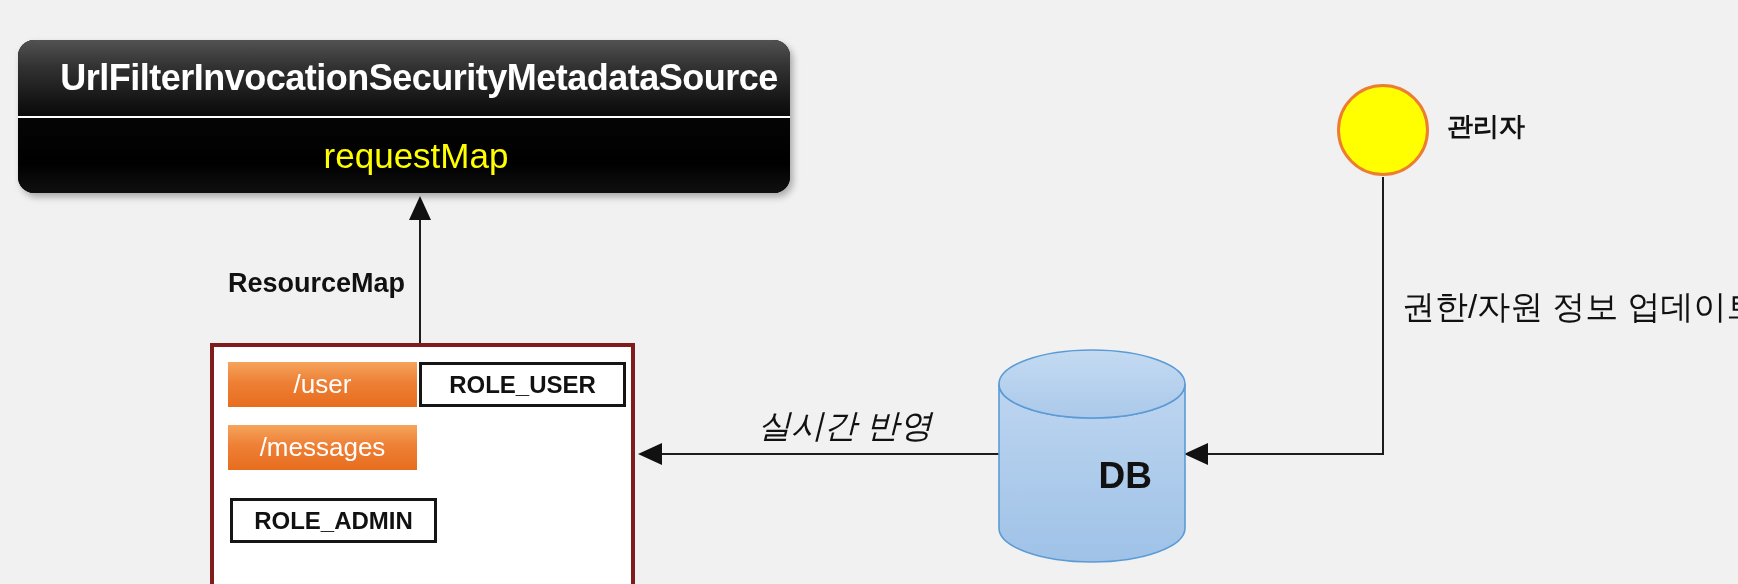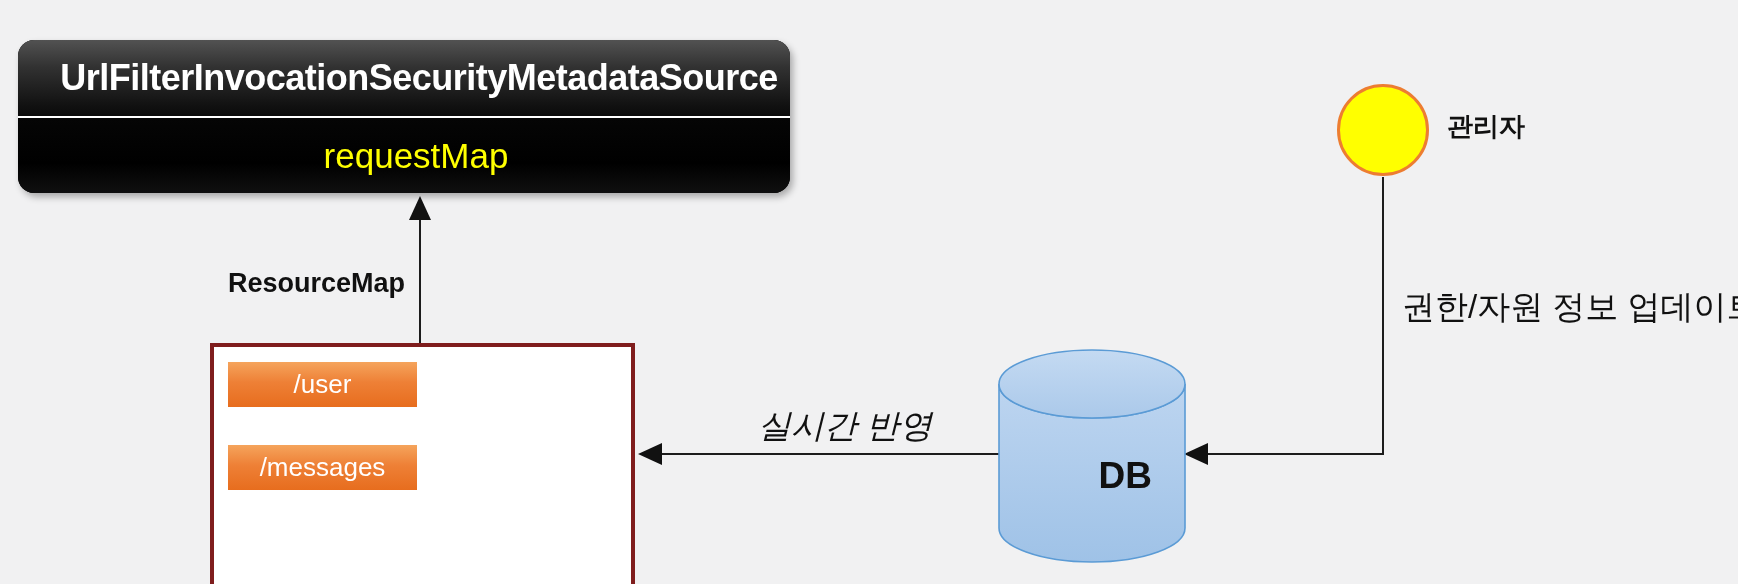--- a/index.html
+++ b/index.html
@@ -43,21 +43,21 @@
     white-space:nowrap;
   }
 
   
   .res-table{
     left:210px;top:343px;width:425px;height:252px;
     background:#fff;border:4px solid #7f1d1d;box-sizing:border-box;
   }
   .res-row{position:absolute;left:14px;display:flex;align-items:stretch;height:45px;}
   .res-row.r0{top:15px;}
-  .res-row.r1{top:98px;flex-direction:column;}
+  .res-row.r1{top:78px;flex-direction:column;}
   .res-row.r2{top:151px;}
   .url-cell{
     width:189px;height:45px;
     background:linear-gradient(180deg,#f5a45c 0%,#ee8036 45%,#e76d1e 100%);
     display:flex;align-items:center;justify-content:center;
     color:#fff;font-size:26px;white-space:nowrap;
   }
   .role-cell{
     width:201px;height:39px;margin-left:2px;
     background:#fff;border:3px solid #151515;
@@ -130,27 +130,29 @@
       <span style="color:#ffff00;">requestMap</span>
     </div>
   </div>
 
   <div class="abs resourcemap-label">ResourceMap</div>
 
   <div class="abs res-table">
 
     <div class="res-row r0">
       <div class="url-cell">/user</div>
+      <div class="role-cell">ROLE_USER</div>
     </div>
 
     <div class="res-row r1">
       <div class="url-cell">/messages</div>
     </div>
 
     <div class="res-row r2">
+      <div class="role-cell">ROLE_ADMIN</div>
     </div>
 
   </div>
 
   <div class="abs flow-label realtime-label">실시간 반영</div>
 
   <div class="abs flow-label update-label">권한/자원 정보 업데이트</div>
 
   <div class="abs db-label">DB</div>
 

